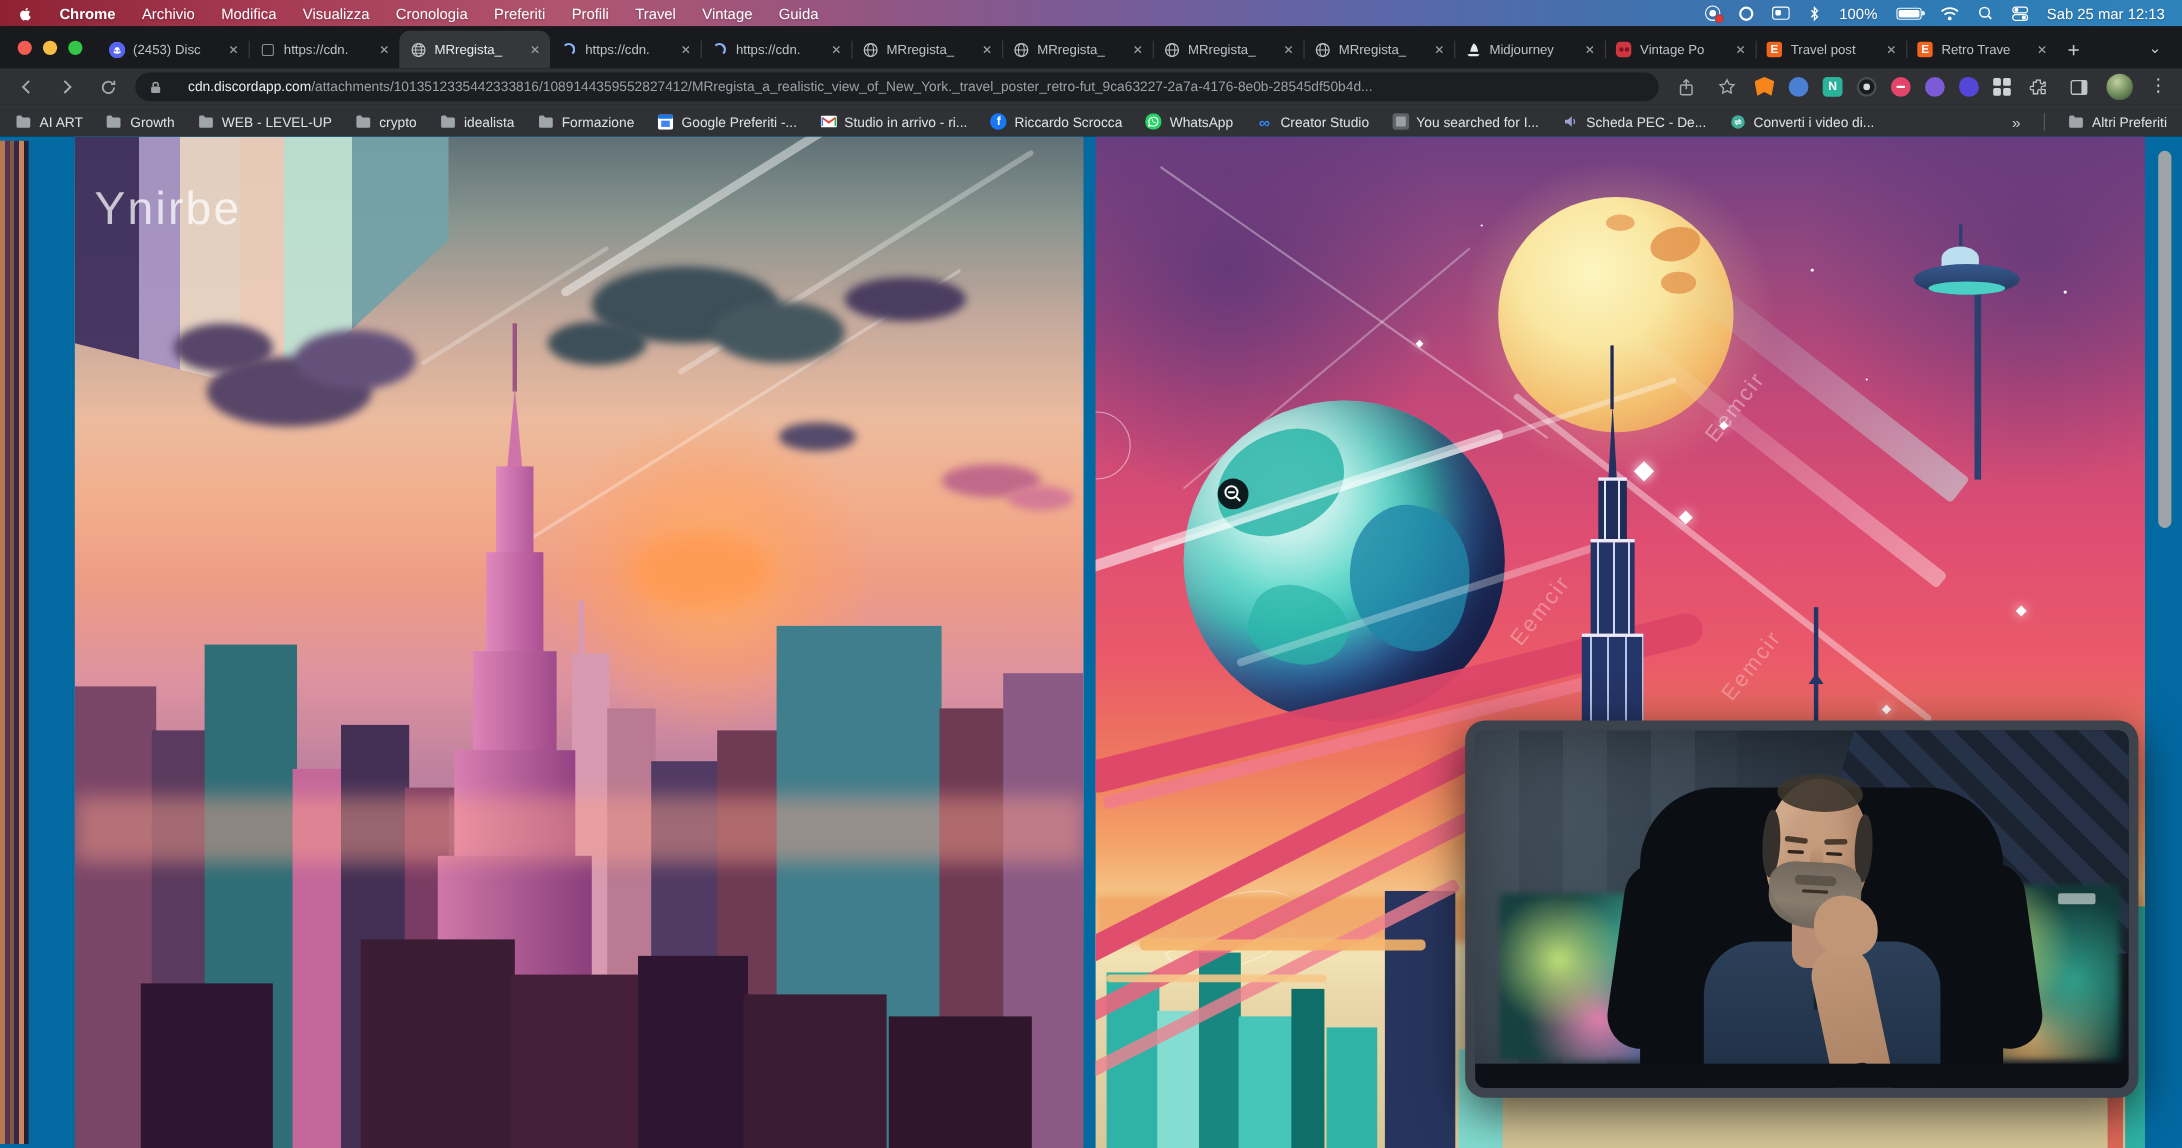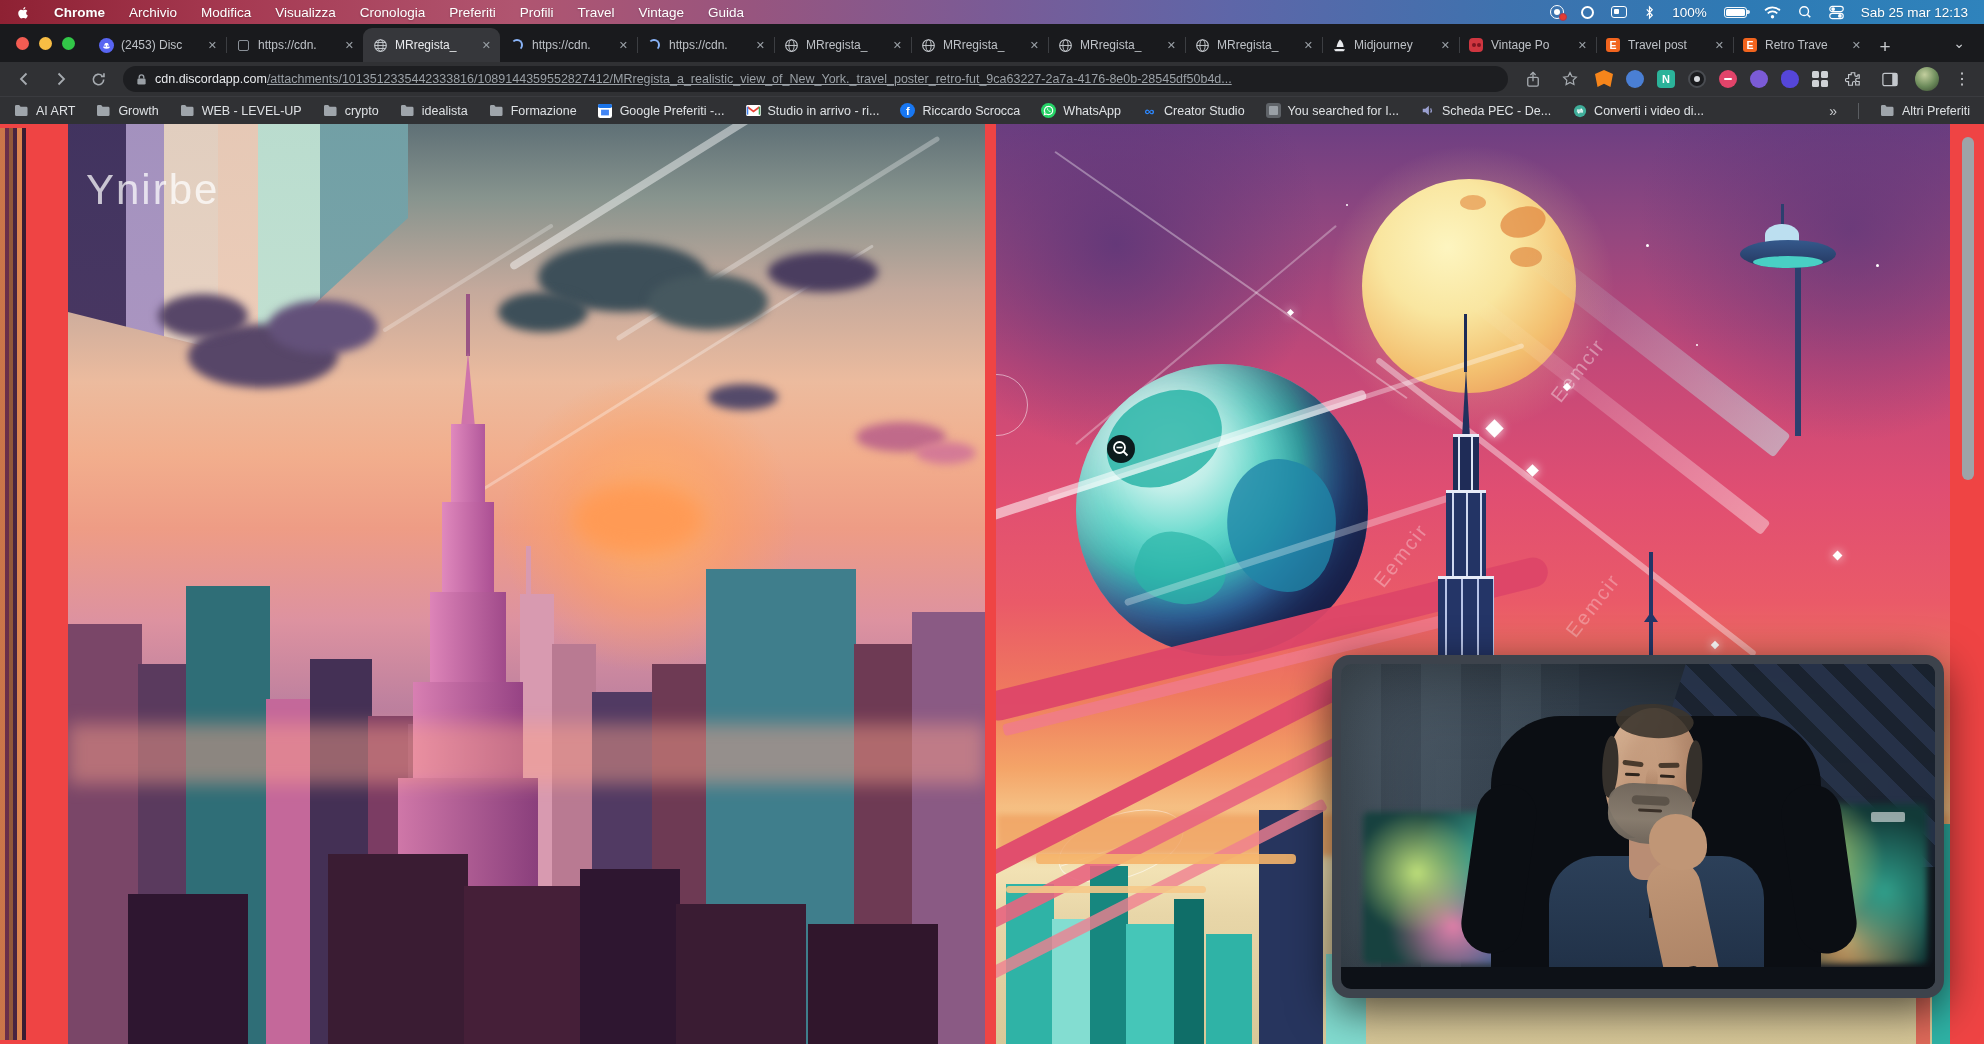--- a/index.html
+++ b/index.html
@@ -45,24 +45,24 @@
   .fav-red::before,.fav-red::after{content:"";position:absolute;top:5px;width:4px;height:4px;border-radius:50%;background:#7e1520;}
   .fav-red::before{left:2.5px;} .fav-red::after{right:2.5px;}
   .fav-etsy{width:14px;height:14px;border-radius:3px;background:#f1641e;color:#fff;font-size:10.5px;font-weight:bold;
             display:inline-flex;align-items:center;justify-content:center;}
   .newtab{width:30px;height:30px;display:flex;align-items:center;justify-content:center;font-size:19px;color:#c7cacd;cursor:pointer;}
   .tabsearch{width:30px;height:30px;display:flex;align-items:center;justify-content:center;font-size:14px;color:#c7cacd;margin-left:8px;cursor:pointer;}
 
   
   .toolbar{position:absolute;top:62px;left:0;right:0;height:34px;background:#303134;display:flex;align-items:center;padding:0 12px;gap:13px;}
   .navbtn{display:inline-flex;align-items:center;justify-content:center;width:24px;height:24px;}
-  .urlpill{flex:1;min-width:0;height:26px;background:#1d1e21;border-radius:13px;display:flex;align-items:center;padding:0 13px;gap:8px;overflow:hidden;}
+  .urlpill{flex:1;min-width:0;height:26px;background:#1d1e21;border-radius:13px;display:flex;align-items:center;padding:0 13px;gap:24px;overflow:hidden;}
   .urltext{font-size:12.5px;white-space:nowrap;overflow:hidden;display:flex;min-width:0;}
   .urldomain{color:#e8eaed;flex:0 0 auto;}
-  .urlpath{color:#9aa0a6;overflow:hidden;white-space:nowrap;min-width:0;text-decoration:underline;}
+  .urlpath{color:#9aa0a6;overflow:hidden;white-space:nowrap;min-width:0;}
   .extrow{display:flex;align-items:center;gap:13px;flex:0 0 auto;}
   .ext{width:18px;height:18px;border-radius:4px;display:inline-flex;align-items:center;justify-content:center;font-size:11px;font-weight:bold;color:#fff;}
   .ext-fox{background:#f6851b;clip-path:polygon(50% 0,100% 22%,86% 95%,50% 76%,14% 95%,0 22%);}
   .ext-blue{background:#4a7fd4;border-radius:50%;}
   .ext-green{background:#2bb39a;}
   .ext-dark{background:#1a1b1e;border:2px solid #4a4d52;border-radius:50%;}
   .ext-dark::before{content:"";width:6px;height:6px;background:#d6d9dd;border-radius:50%;}
   .ext-red{background:#e2446a;border-radius:50%;}
   .ext-red::before{content:"";width:8px;height:2.5px;background:#fff;border-radius:2px;}
   .ext-purple{background:#7b5bd6;border-radius:50%;}
@@ -79,21 +79,21 @@
   .bicon{display:inline-flex;align-items:center;justify-content:center;width:15px;height:15px;flex:0 0 auto;}
   .bi-fb{background:#1877f2;border-radius:50%;color:#fff;font-size:11px;font-weight:bold;}
   .bi-meta{color:#2d88ff;font-weight:bold;font-size:14px;}
   .bi-site{background:#5f6368;border-radius:3px;position:relative;}
   .bi-site::before{content:"";position:absolute;inset:3px;background:#9aa0a6;border-radius:1px;}
   .bspacer{flex:1;}
   .boverflow{color:#c7cacd;font-size:14px;cursor:pointer;}
   .bdivider{width:1px;height:16px;background:#5a5d61;}
 
   
-  .content{position:absolute;top:124px;left:0;right:0;bottom:0;background:#ef4444;overflow:hidden;}
+  .content{position:absolute;top:124px;left:0;right:0;bottom:0;background:#0369a1;overflow:hidden;}
   .poster{position:absolute;top:0;height:920px;overflow:hidden;}
   .abs{position:absolute;}
   .blob{position:absolute;border-radius:50%;filter:blur(4px);}
   .ray{position:absolute;border-radius:4px;}
   .b{position:absolute;bottom:0;}
   .wl{background-image:repeating-linear-gradient(0deg,rgba(255,225,235,.22) 0 2px,transparent 2px 9px),
        repeating-linear-gradient(90deg,rgba(40,10,40,.35) 0 2px,transparent 2px 8px);}
   .wg{background-image:linear-gradient(180deg,rgba(255,255,255,.22),transparent 40%),
        repeating-linear-gradient(0deg,rgba(10,40,50,.5) 0 2px,transparent 2px 11px),
        repeating-linear-gradient(90deg,rgba(10,40,50,.5) 0 2px,transparent 2px 12px);}

